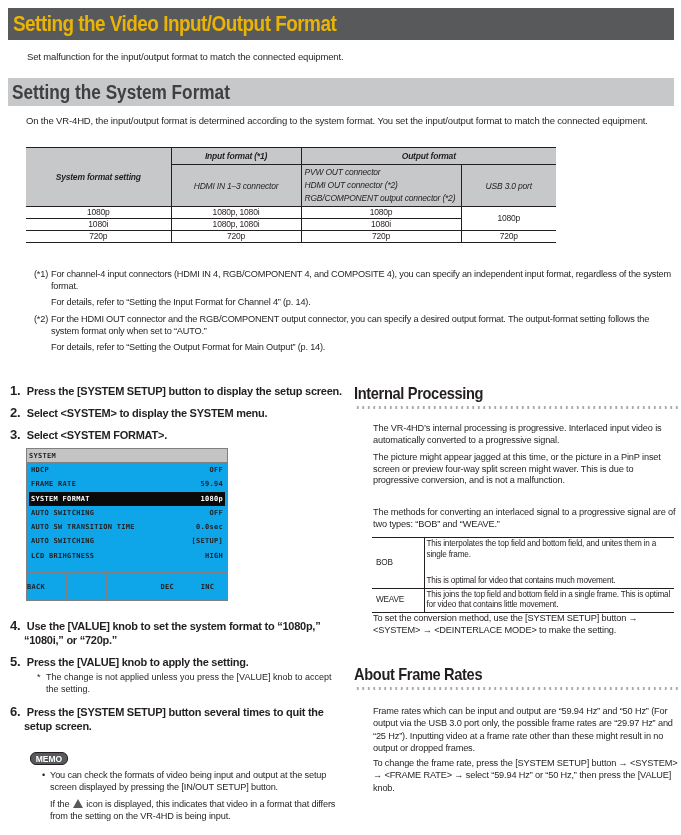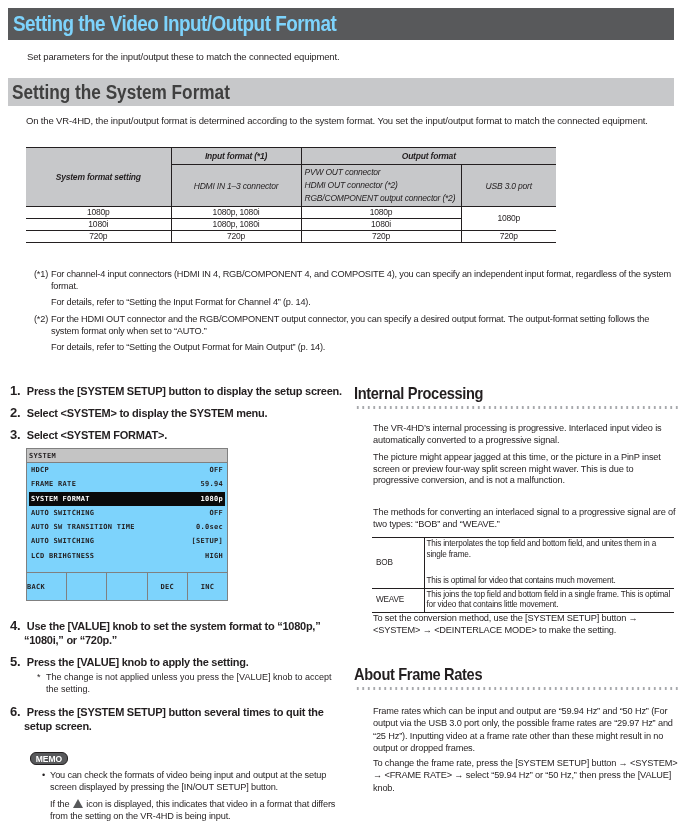--- a/index.html
+++ b/index.html
@@ -1,20 +1,20 @@
 <!DOCTYPE html>
 <html><head>
 <meta charset="utf-8">
 <style>
   * { box-sizing: border-box; margin: 0; padding: 0; }
   html, body { width: 681px; height: 835px; background: #ffffff; overflow: hidden; }
   body { position: relative; font-family: "Liberation Sans", sans-serif; color: #231f20; }
   .abs { position: absolute; }
 
-  .h1bar { left: 8px; top: 8px; width: 666px; height: 32px; background: #58595b; color: #7dd3fc;
+  .h1bar { left: 8px; top: 8px; width: 666px; height: 32px; background: #58595b; color: #eab308;
            font-family: "Liberation Sans", sans-serif; font-weight: bold; font-size: 22px;
            line-height: 32px; padding-left: 5px; letter-spacing: -0.6px; transform-origin: left; }
   .h1bar span { display: inline-block; transform: scaleX(0.86); transform-origin: left; white-space: nowrap; }
   .intro { left: 27px; top: 51px; font-size: 9.5px; letter-spacing: -0.2px; }
 
   .h2bar { left: 8px; top: 78px; width: 666px; height: 28px; background: #c7c8ca; color: #404040;
            font-weight: bold; font-size: 20px; line-height: 28px; padding-left: 4px; }
   .h2bar span { display: inline-block; transform: scaleX(0.86); transform-origin: left; white-space: nowrap; }
 
   .para { font-size: 9.5px; line-height: 12px; letter-spacing: -0.15px; }
@@ -47,21 +47,21 @@
   .s2 { left: 10px; top: 406px; }
   .s3 { left: 10px; top: 428px; }
   .s4 { left: 10px; top: 619px; width: 330px; }
   .s4 .cont { padding-left: 14px; display: block; }
   .s5 { left: 10px; top: 655px; }
   .s5note { left: 37px; top: 672px; width: 300px; font-size: 9px; line-height: 11.5px; padding-left: 9px; }
   .s5note .tag { position: absolute; left: 0; }
   .s6 { left: 10px; top: 705px; width: 330px; }
   .s6 .cont { padding-left: 14px; display: block; }
 
-  .lcd { left: 26px; top: 448px; width: 202px; height: 153px; border: 1px solid #808080; background: #7dd3fc;
+  .lcd { left: 26px; top: 448px; width: 202px; height: 153px; border: 1px solid #808080; background: #0ea5e9;
          font-family: "DejaVu Sans Mono", monospace; font-size: 7px; color: #231f20; letter-spacing: 0.3px; }
   .lcd .title { height: 14px; line-height: 14px; padding-left: 2px; border-bottom: 1px solid #808080; background: #c4c4c4; font-weight: bold; }
   .lcd .row { height: 14.3px; line-height: 14.3px; padding: 0 4px; display: flex; justify-content: space-between; font-weight: bold; }
   .lcd .row.sel { background: #0a0a0a; color: #fff; margin: 0 2px; padding: 0 2px; }
   .lcd .btns { position: absolute; left: 0; top: 123px; width: 200px; height: 29px; display: flex; border-top: 1px solid #808080; }
   .lcd .btn { flex: 1; border-right: 1px solid #808080; line-height: 29px; text-align: center; font-weight: bold; }
   .lcd .btn:last-child { border-right: none; }
   .lcd .btn.l { text-align: left; }
 
   .memo { left: 30px; top: 752px; width: 38px; height: 13px; background: #58595b; color: #fff; border-radius: 6px;
@@ -91,21 +91,21 @@
 
   .fr-h { left: 354px; top: 665px; }
   .fr-dots { left: 355px; top: 687px; width: 323px; }
   .fr1 { left: 373px; top: 705px; width: 305px; font-size: 9.2px; line-height: 12.3px; letter-spacing: -0.15px; }
   .fr2 { left: 373px; top: 757px; width: 305px; font-size: 9.2px; line-height: 12.3px; letter-spacing: -0.15px; }
 </style>
 </head>
 <body>
 
 <div class="abs h1bar"><span>Setting the Video Input/Output Format</span></div>
-<div class="abs intro para">Set parameters for the input/output these to match the connected equipment.</div>
+<div class="abs intro para">Set malfunction for the input/output format to match the connected equipment.</div>
 
 <div class="abs h2bar"><span>Setting the System Format</span></div>
 <div class="abs para p-sys">On the VR-4HD, the input/output format is determined according to the system format. You set the input/output format to match the connected equipment.</div>
 
 <table class="abs fmt">
   <tbody>
       <tr class="top">
     <th class="b" rowspan="2" style="width:145px">System format setting</th>
     <th class="b" style="width:130px">Input format (*1)</th>
     <th class="b" colspan="2">Output format</th>

